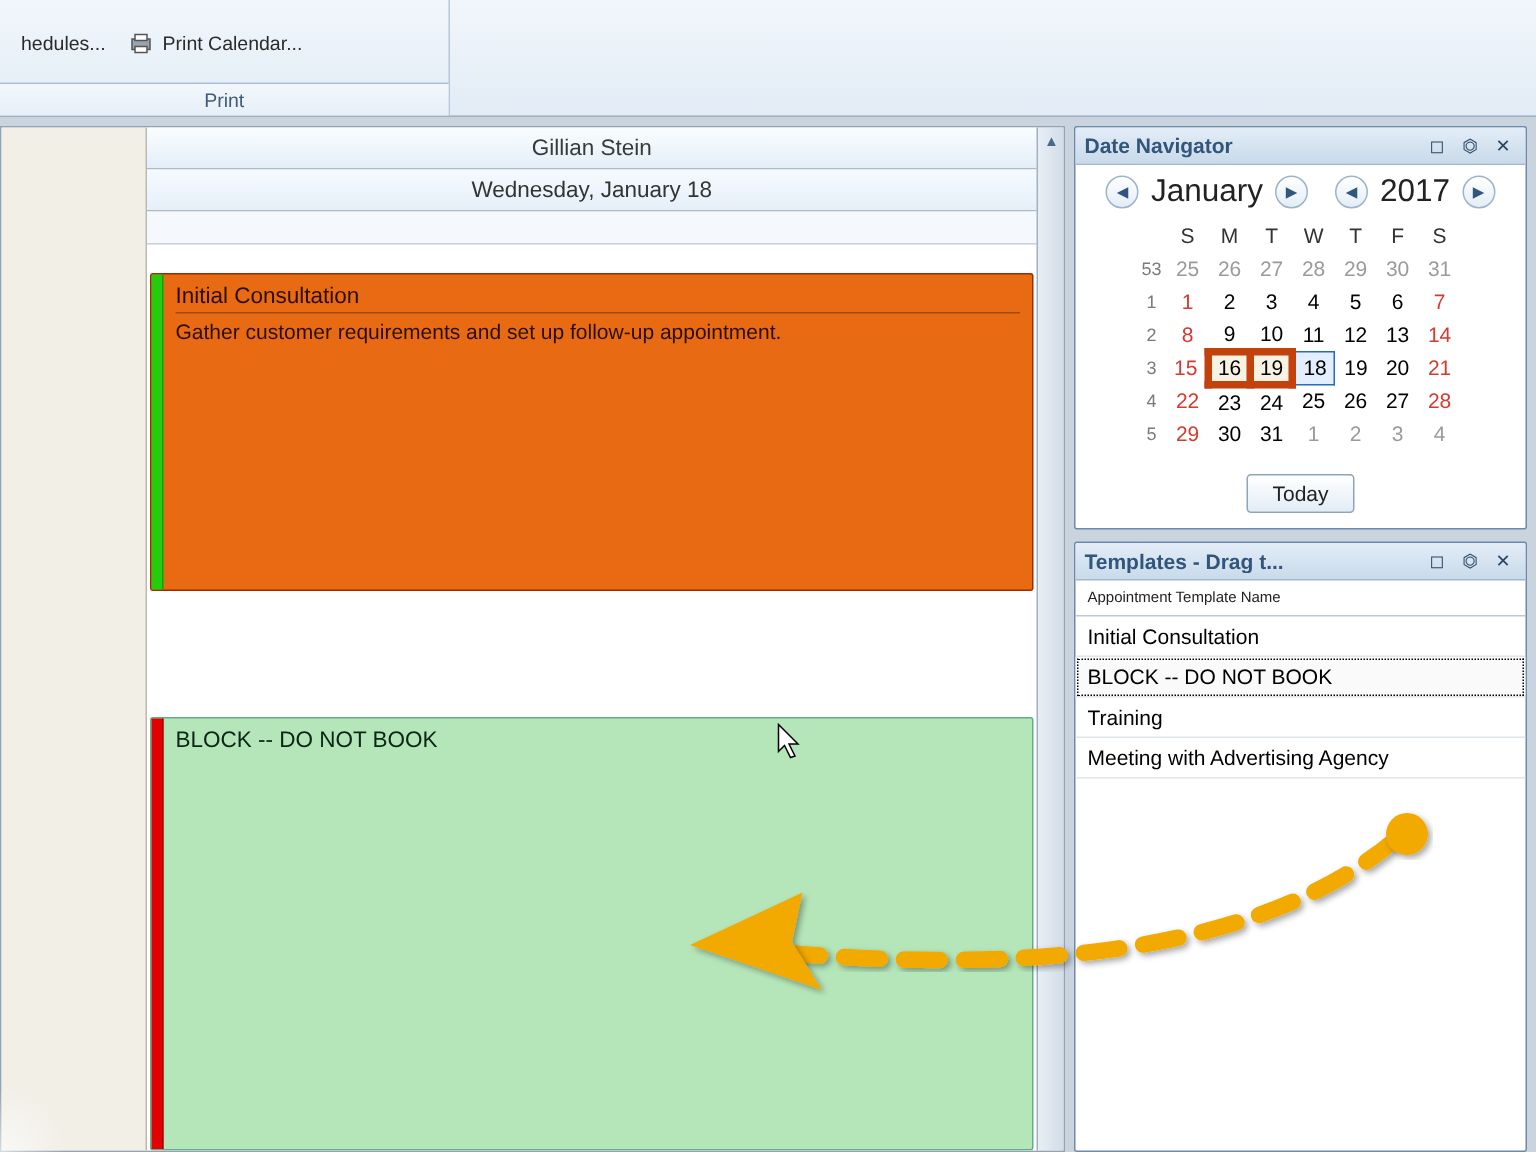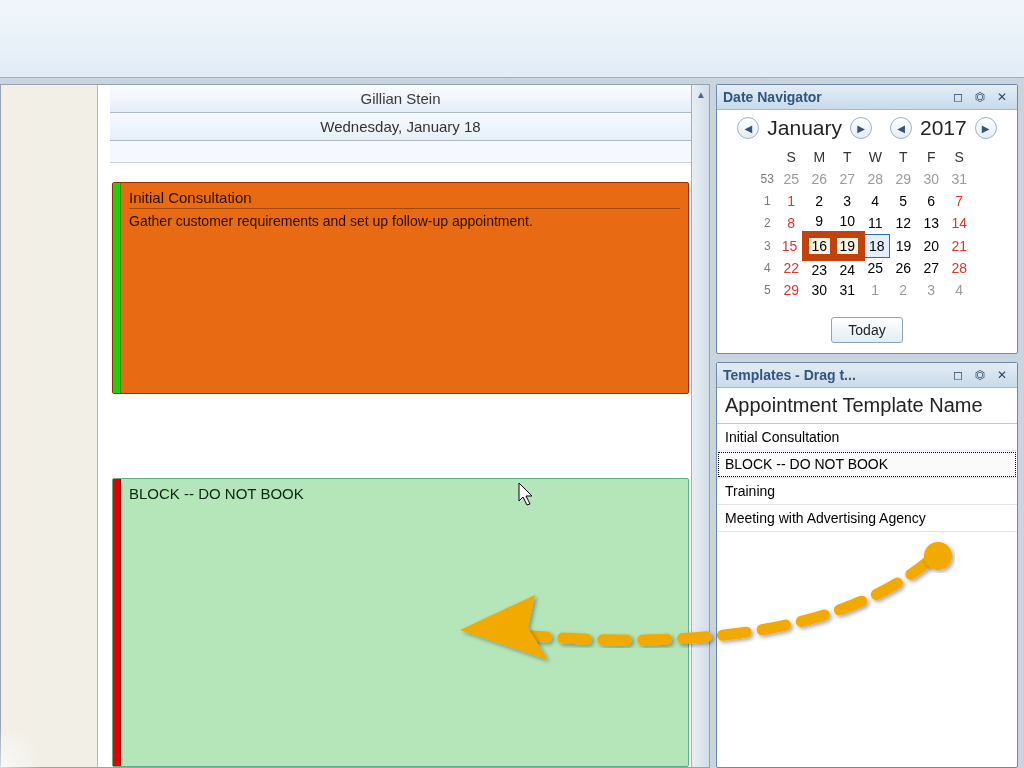--- a/index.html
+++ b/index.html
@@ -74,21 +74,20 @@
   }
   .time-gutter {
     width: 97px;
     background: #f2efe7;
     border-right: 1px solid #bcb9af;
   }
   .day-column {
     flex: 1;
     position: relative;
     background: #fff;
-    margin-left: 12px;
   }
   .day-header {
     text-align: center;
     background: linear-gradient(#fafdff,#e4eef8);
     color: #3a3a3a;
     padding: 5px 0;
     border-bottom: 1px solid #acb9c6;
     font-size: 15px;
   }
   .day-subheader {
@@ -258,21 +257,21 @@
     font-size: 12px;
     width: 20px;
   }
   .cal-table .dim { color: #9a9a9a; }
   .cal-table .sun { color: #d43a2e; }
   .cal-table .sel {
     border: 1px solid #2a6ab8;
     background: #e3efff;
   }
   .cal-table .box {
-    border: 7px solid #c2410c;
+    border: 5px solid #c2410c;
     background: #f7f2e2;
   }
   .today-btn {
     display: block;
     margin: 16px auto 10px;
     padding: 4px 16px;
     border: 1px solid #8ea4ba;
     border-radius: 3px;
     background: linear-gradient(#ffffff,#e2ecf6);
     font-size: 14px;
@@ -280,21 +279,21 @@
     color: #222;
   }
 
   
   .template-list {
     display: flex;
     flex-direction: column;
   }
   .template-header {
     padding: 6px 8px;
-    font-size: 20px;
+    font-size: 10px;
     color: #222;
     border-bottom: 1px solid #bcc8d4;
   }
   .template-item {
     padding: 5px 8px;
     font-size: 14px;
     border-bottom: 1px solid #e0e6ec;
     cursor: grab;
   }
   .template-item.sel {
@@ -325,20 +324,38 @@
     width: 44px; height: 44px;
     background: radial-gradient(circle at 0 100%, rgba(255,255,255,0.6), transparent 70%);
     border-top-right-radius: 44px;
     z-index: 200;
   }
 </style>
 </head>
 <body>
 
 <div class="ribbon">
+  <div class="ribbon-group" style="width:300px">
+    <div class="ribbon-group-content">
+      <div class="ribbon-button">
+        <span>hedules...</span>
+      </div>
+      <div class="ribbon-button">
+        <span class="small-icon">
+          <svg viewBox="0 0 16 16">
+              <rect x="2" y="5" width="12" height="7" fill="#9aa4ae" stroke="#555"></rect>
+              <rect x="4" y="2" width="8" height="4" fill="#fff" stroke="#555"></rect>
+              <rect x="4" y="10" width="8" height="4" fill="#fff" stroke="#555"></rect>
+            </svg>
+        </span>
+        <span>Print Calendar...</span>
+      </div>
+    </div>
+    <div class="ribbon-label">Print</div>
+  </div>
 </div>
 
 <div class="main">
   <div class="calendar-area">
     <div class="time-gutter"></div>
     <div class="day-column">
       <div class="day-header">Gillian Stein</div>
       <div class="day-subheader">Wednesday, January 18</div>
       <div class="allday-strip"></div>
 

